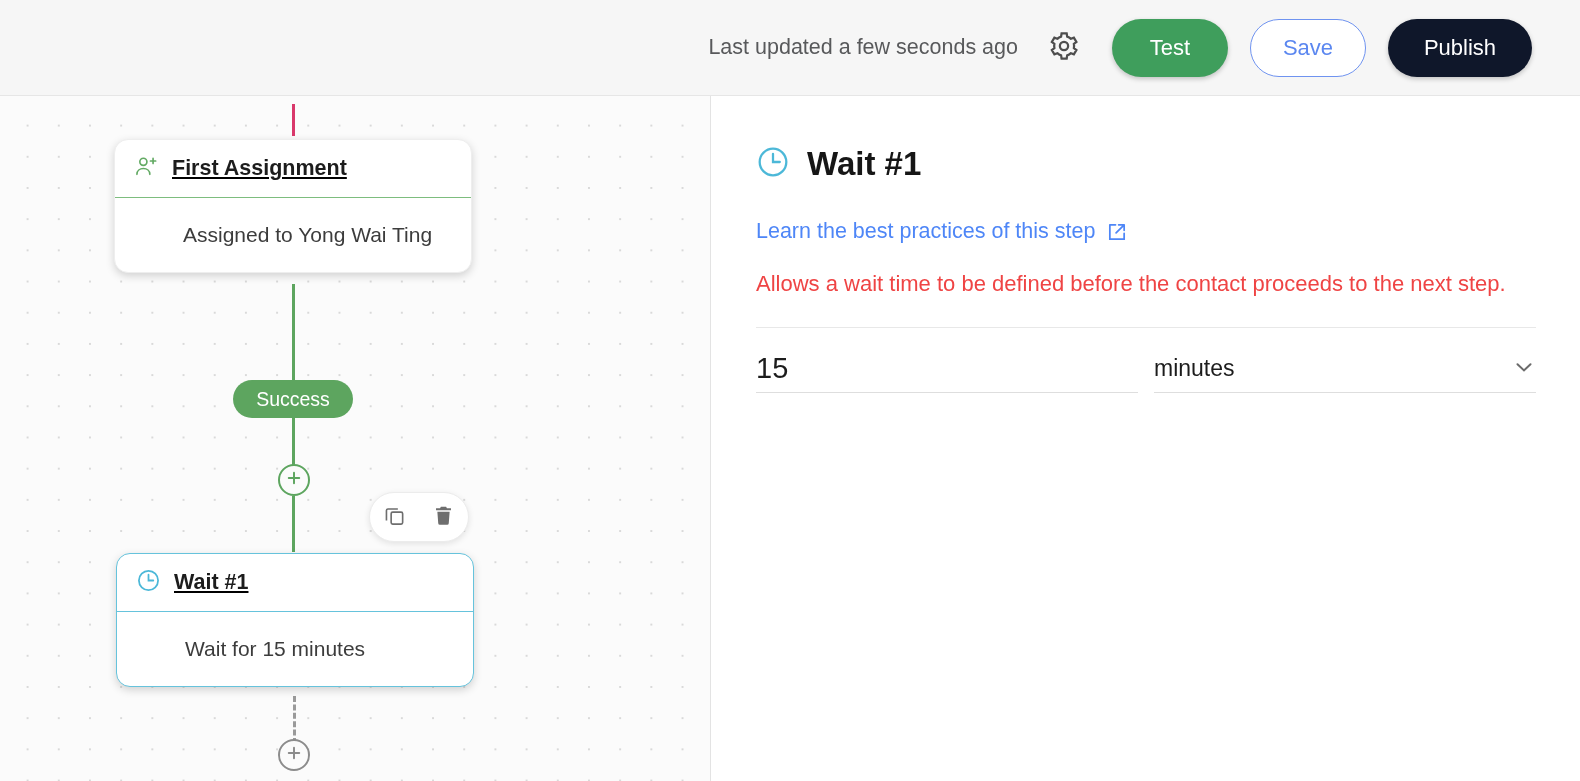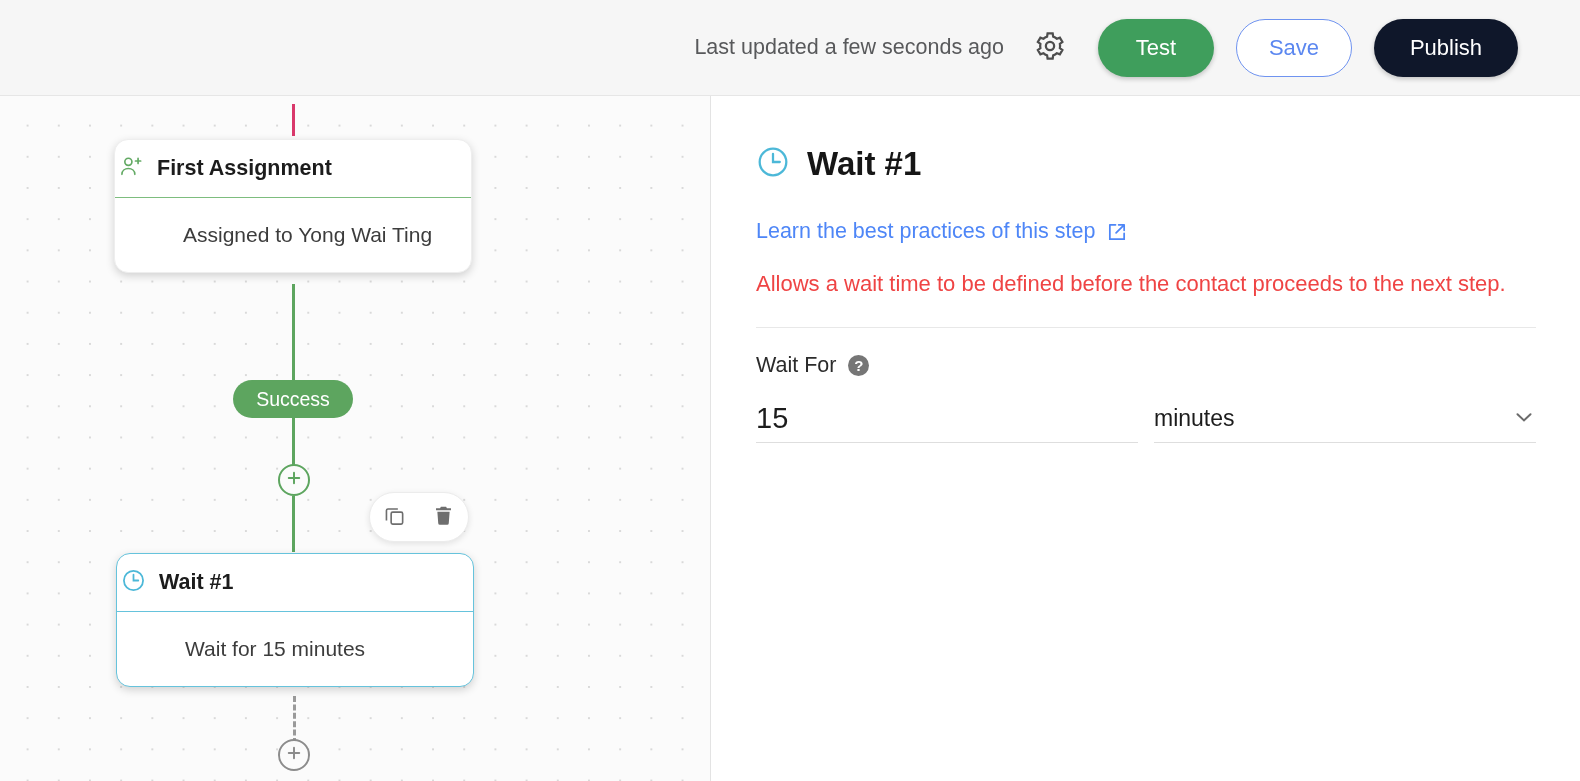--- a/index.html
+++ b/index.html
@@ -19,21 +19,21 @@
   .topbar {
     position: absolute;
     left: 0; top: 0;
     width: 1580px; height: 96px;
     background: #f6f6f6;
     border-bottom: 1px solid #e6e6e6;
     box-sizing: border-box;
     display: flex;
     align-items: center;
     justify-content: flex-end;
-    padding-right: 62px;
+    padding-right: 48px;
   }
   .updated-text {
     font-size: 21.5px;
     color: #58595b;
     margin-right: 24px;
     white-space: nowrap;
   }
   .gear-btn {
     width: 44px; height: 44px;
     display: flex; align-items: center; justify-content: center;
@@ -147,22 +147,23 @@
   .node-wait {
     left: 116px; top: 457px;
     border: 1.5px solid #66c3dc;
   }
   .node-wait .node-head { border-bottom: 1.5px solid #66c3dc; }
 
   .node-head {
     height: 58px;
     display: flex;
     align-items: center;
-    padding-left: 4px;
-    box-sizing: border-box;
+    padding-left: 19px;
+    box-sizing: border-box;
+    text-decoration: underline;
   }
   .node-title {
     font-size: 21.5px;
     font-weight: bold;
     color: #1c1c1c;
     margin-left: 13px;
   }
   .node-body {
     height: 74px;
     display: flex;
@@ -398,24 +399,20 @@
         <path d="M4.2 4.2h6.2M4.2 4.2v15.6h15.6v-6.2"></path>
         <path d="M19.8 4.2h-6M19.8 4.2v6M19.8 4.2L11 13"></path>
       </svg>
     </span>
   </div>
 
   <div class="panel-desc">Allows a wait time to be defined before the contact proceeds to the next step.</div>
 
   <div class="panel-divider"></div>
 
-  <div class="field-label-row">
-    <span class="field-label">Wait For</span>
-    <span class="help-icon">?</span>
-  </div>
 
   <div class="field-row">
     <input class="input-underline" type="text" value="15" style="">
     <div class="select-underline">
       <span class="select-value">minutes</span>
       <span>
         <svg width="24" height="24" viewBox="0 0 24 24" fill="none" stroke="#6b6b6b" stroke-width="2" stroke-linecap="round">
           <path d="M5.5 9.2L12 15.4l6.5-6.2"></path>
         </svg>
       </span>

